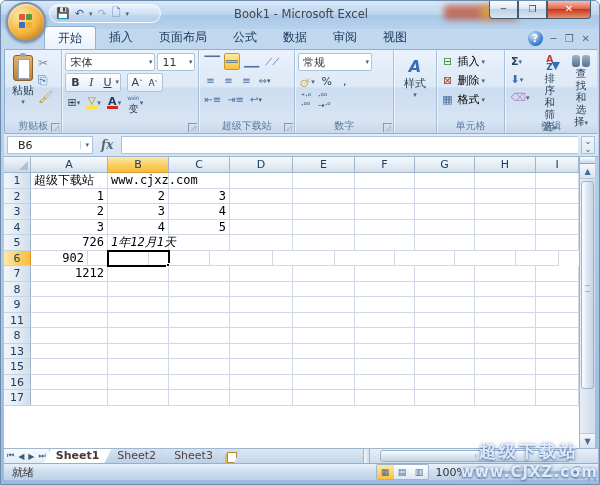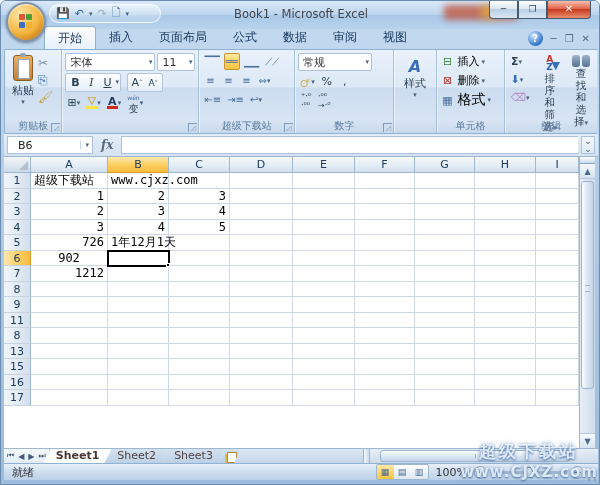--- a/index.html
+++ b/index.html
@@ -329,21 +329,21 @@
           <span style="font-size:11px">插入</span>
           <span class="caret">▾</span>
         </div>
       <div class="rrow">
           <span class="sbtn" style="color:#b03a2e">⊠</span>
           <span style="font-size:11px">删除</span>
           <span class="caret">▾</span>
         </div>
       <div class="rrow">
           <span class="sbtn" style="color:#4a70a0">▦</span>
-          <span style="font-size:14px">格式</span>
+          <span style="font-size:11px">格式</span>
           <span class="caret">▾</span>
         </div>
       <div class="glabel">单元格</div>
     </div>
 
     <div class="group" style="flex:1;border-right:none">
       <div style="display:flex;gap:4px">
         <div class="sumcol">
           <span class="sbtn">
               <b>Σ</b>
@@ -443,32 +443,32 @@
           <div class="gcell" style="width: 63px;"></div>
           <div class="gcell" style="width: 62px;"></div>
           <div class="gcell" style="width: 60px;"></div>
           <div class="gcell" style="width: 60px;"></div>
           <div class="gcell" style="width: 61px;"></div>
           <div class="gcell" style="width: 43px;"></div>
         </div>
         <div class="grow">
           <div class="rowhdr">5</div>
           <div class="gcell num" style="width: 77px;">726</div>
-          <div class="gcell" style="width: 61px;">1年12月1天</div>
+          <div class="gcell" style="width: 61px; font-style: italic;">1年12月1天</div>
           <div class="gcell" style="width: 61px;"></div>
           <div class="gcell" style="width: 63px;"></div>
           <div class="gcell" style="width: 62px;"></div>
           <div class="gcell" style="width: 60px;"></div>
           <div class="gcell" style="width: 60px;"></div>
           <div class="gcell" style="width: 61px;"></div>
           <div class="gcell" style="width: 43px;"></div>
         </div>
         <div class="grow">
           <div class="rowhdr sel">6</div>
-          <div class="gcell num" style="width: 77px; text-align: center;">902</div>
+          <div class="gcell num" style="width: 57px;">902</div>
           <div class="gcell" style="width: 61px;"></div>
           <div class="gcell" style="width: 61px;"></div>
           <div class="gcell" style="width: 63px;"></div>
           <div class="gcell" style="width: 62px;"></div>
           <div class="gcell" style="width: 60px;"></div>
           <div class="gcell" style="width: 60px;"></div>
           <div class="gcell" style="width: 61px;"></div>
           <div class="gcell" style="width: 43px;"></div>
         </div>
         <div class="grow">

